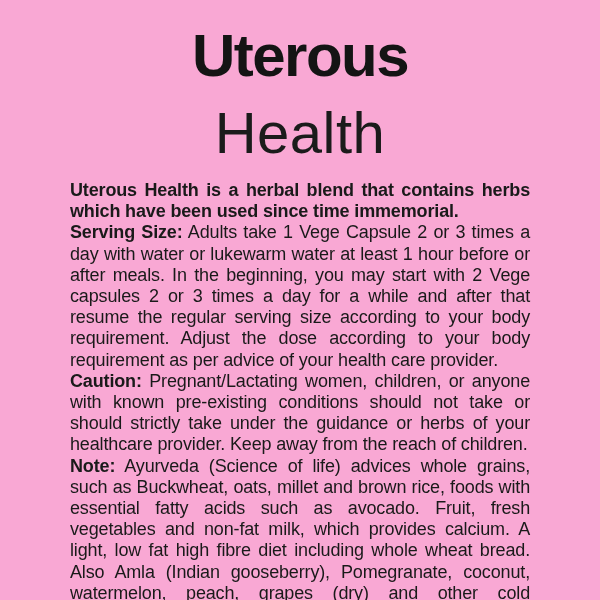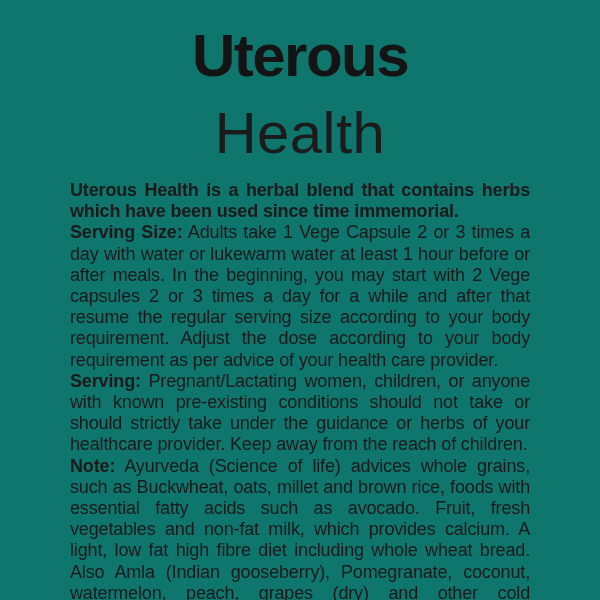--- a/index.html
+++ b/index.html
@@ -4,21 +4,21 @@
 <style>
   html, body {
     margin: 0;
     padding: 0;
     background: #ffffff;
   }
   .page {
     position: relative;
     width: 600px;
     height: 600px;
-    background: #0f766e;
+    background: #f9a8d4;
     overflow: hidden;
     font-family: "Liberation Sans", "DejaVu Sans", sans-serif;
     color: #151515;
     box-sizing: border-box;
   }
   .title-block {
     padding-top: 26px;
     text-align: center;
   }
   .title-line1 {
@@ -61,19 +61,19 @@
     <h1 class="title-line1">Uterous</h1>
     <h2 class="title-line2">Health</h2>
   </header>
 
   <main class="body-text">
 
     <p><strong>Uterous Health is a herbal blend that contains herbs which have been used since time immemorial.</strong></p>
 
     <p><strong>Serving Size:</strong><span> Adults take 1 Vege Capsule 2 or 3 times a day with water or lukewarm water at least 1 hour before or after meals. In the beginning, you may start with 2 Vege capsules 2 or 3 times a day for a while and after that resume the regular serving size according to your body requirement. Adjust the dose according to your body requirement as per advice of your health care provider.</span></p>
 
-    <p><strong>Serving:</strong><span> Pregnant/Lactating women, children, or anyone with known pre-existing conditions should not take or should strictly take under the guidance or herbs of your healthcare provider. Keep away from the reach of children.</span></p>
+    <p><strong>Caution:</strong><span> Pregnant/Lactating women, children, or anyone with known pre-existing conditions should not take or should strictly take under the guidance or herbs of your healthcare provider. Keep away from the reach of children.</span></p>
 
     <p><strong>Note:</strong><span> Ayurveda (Science of life) advices whole grains, such as Buckwheat, oats, millet and brown rice, foods with essential fatty acids such as avocado. Fruit, fresh vegetables and non-fat milk, which provides calcium. A light, low fat high fibre diet including whole wheat bread. Also Amla (Indian gooseberry), Pomegranate, coconut, watermelon, peach, grapes (dry) and other cold preparations may be beneficial in your daily diet for a healthy life.</span></p>
 
   </main>
 
 </div>
 
 </body></html>

